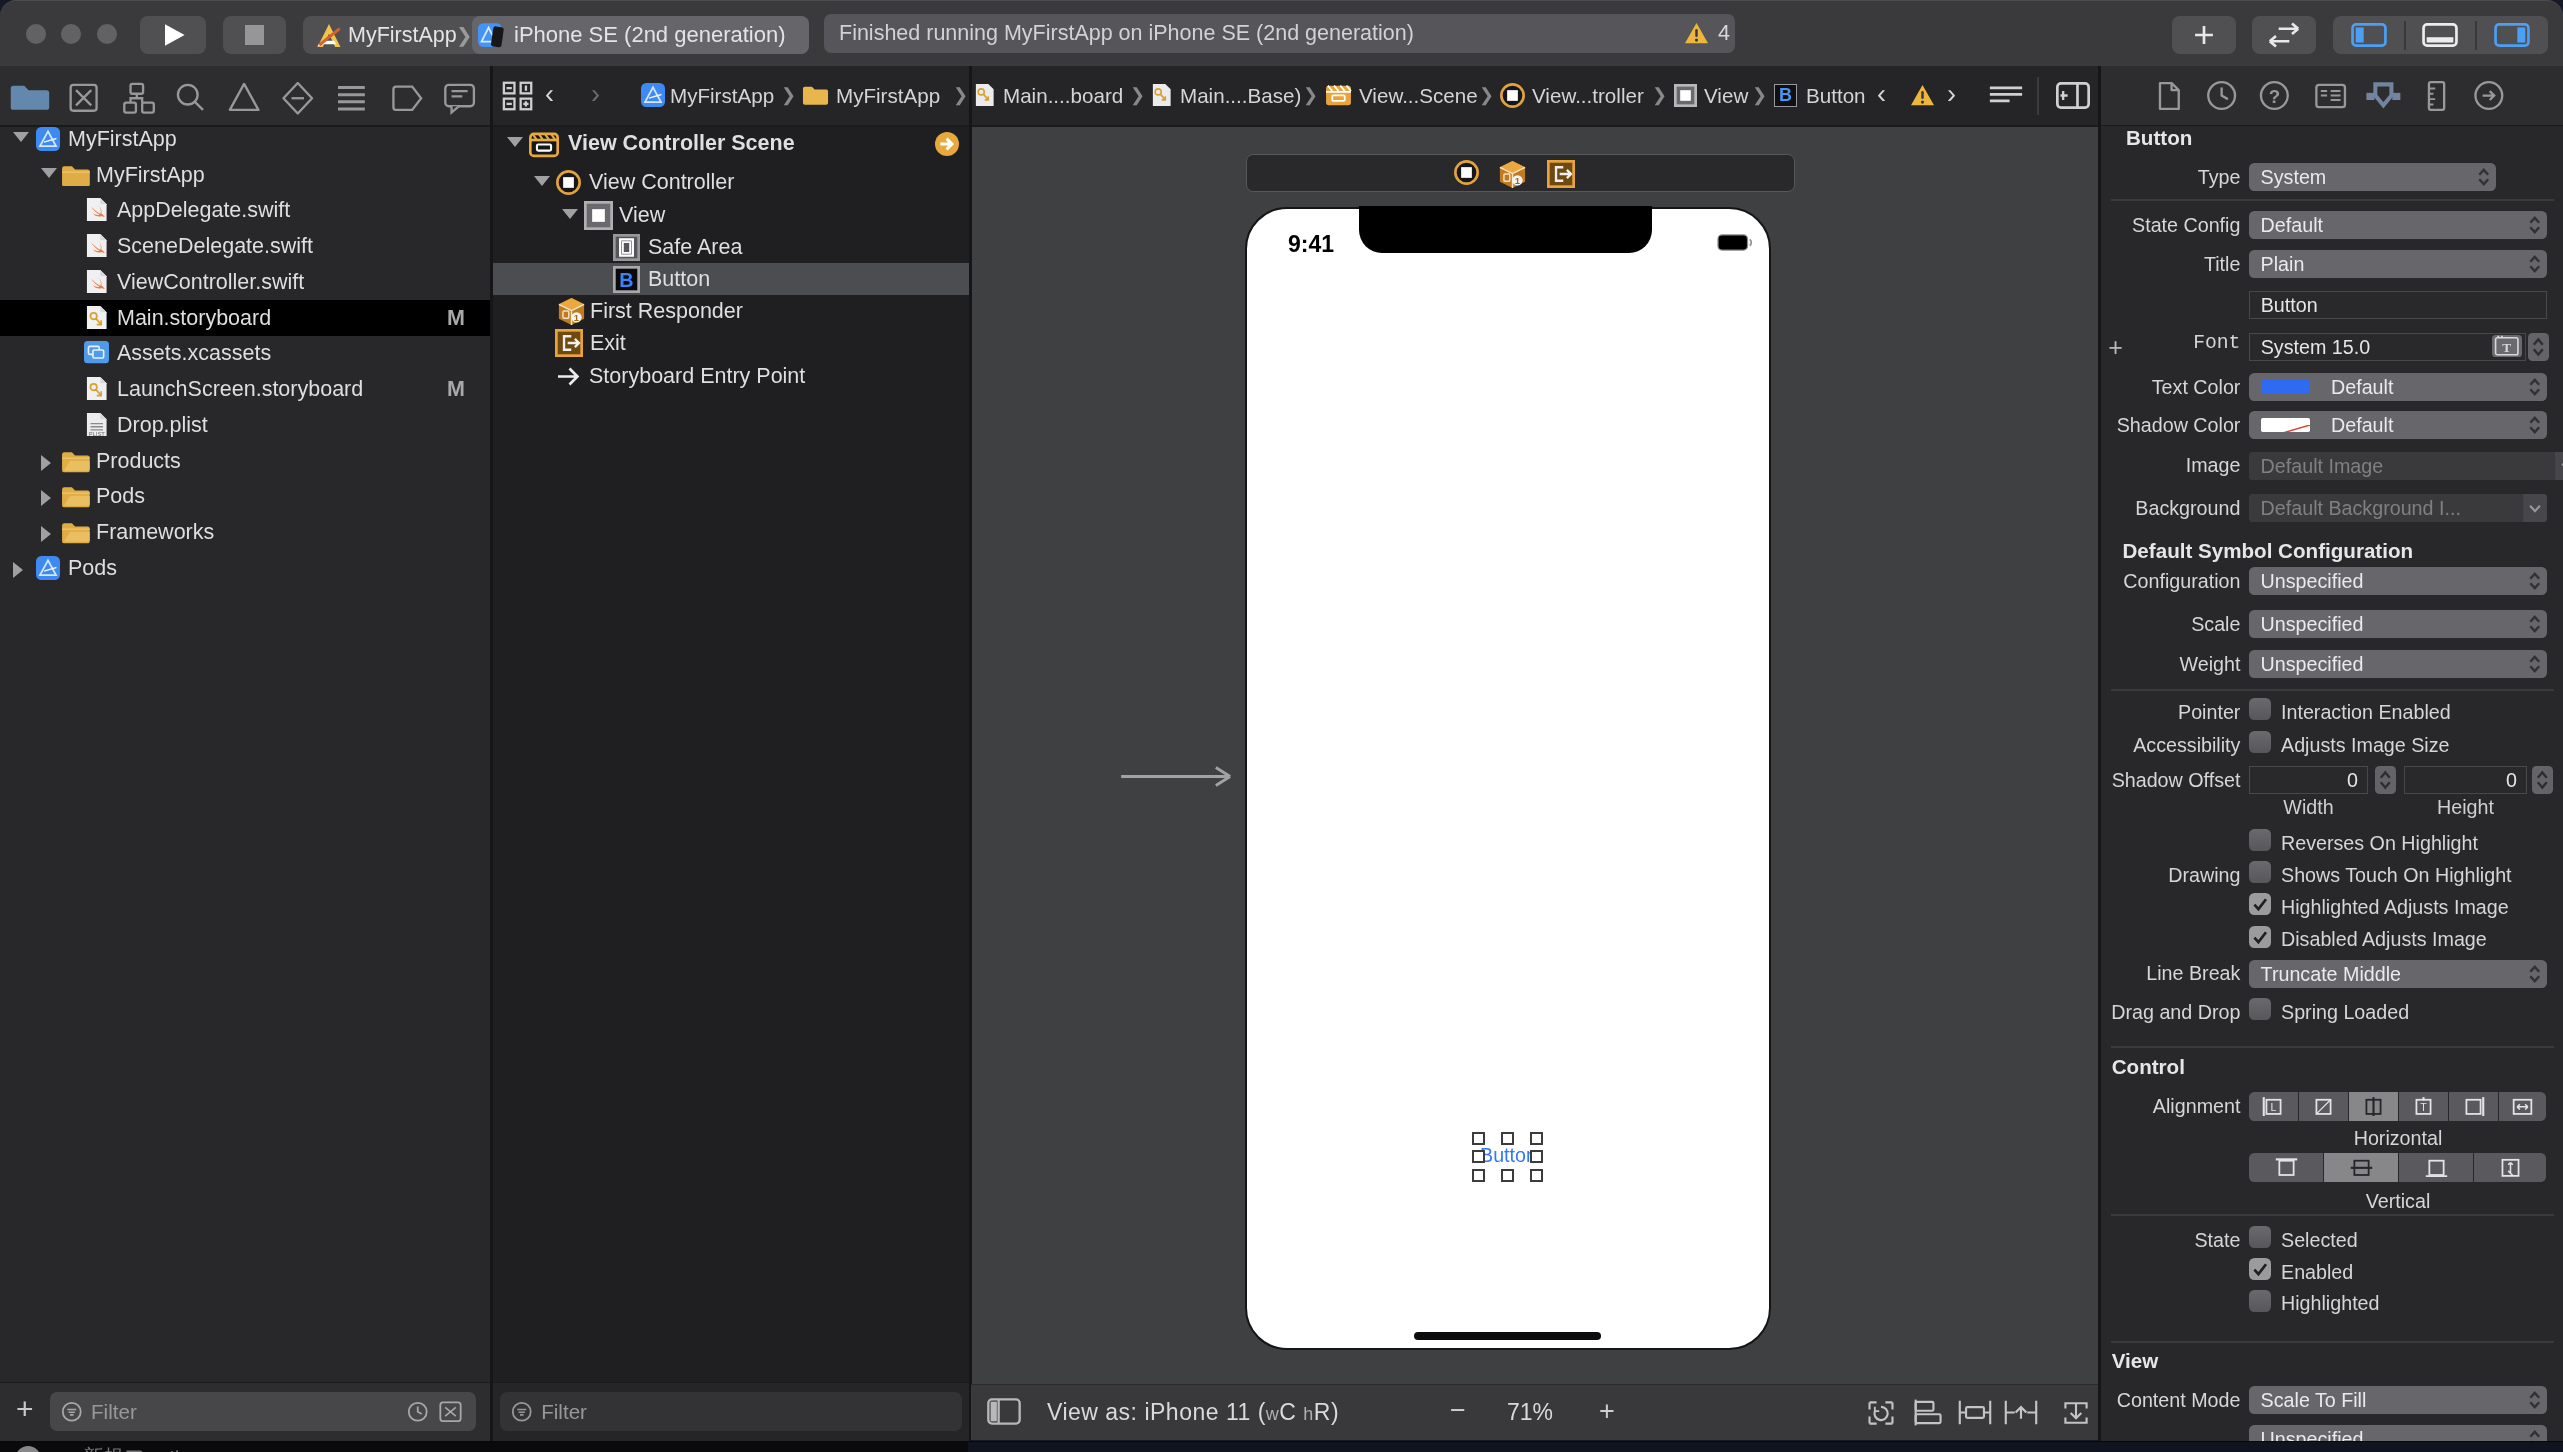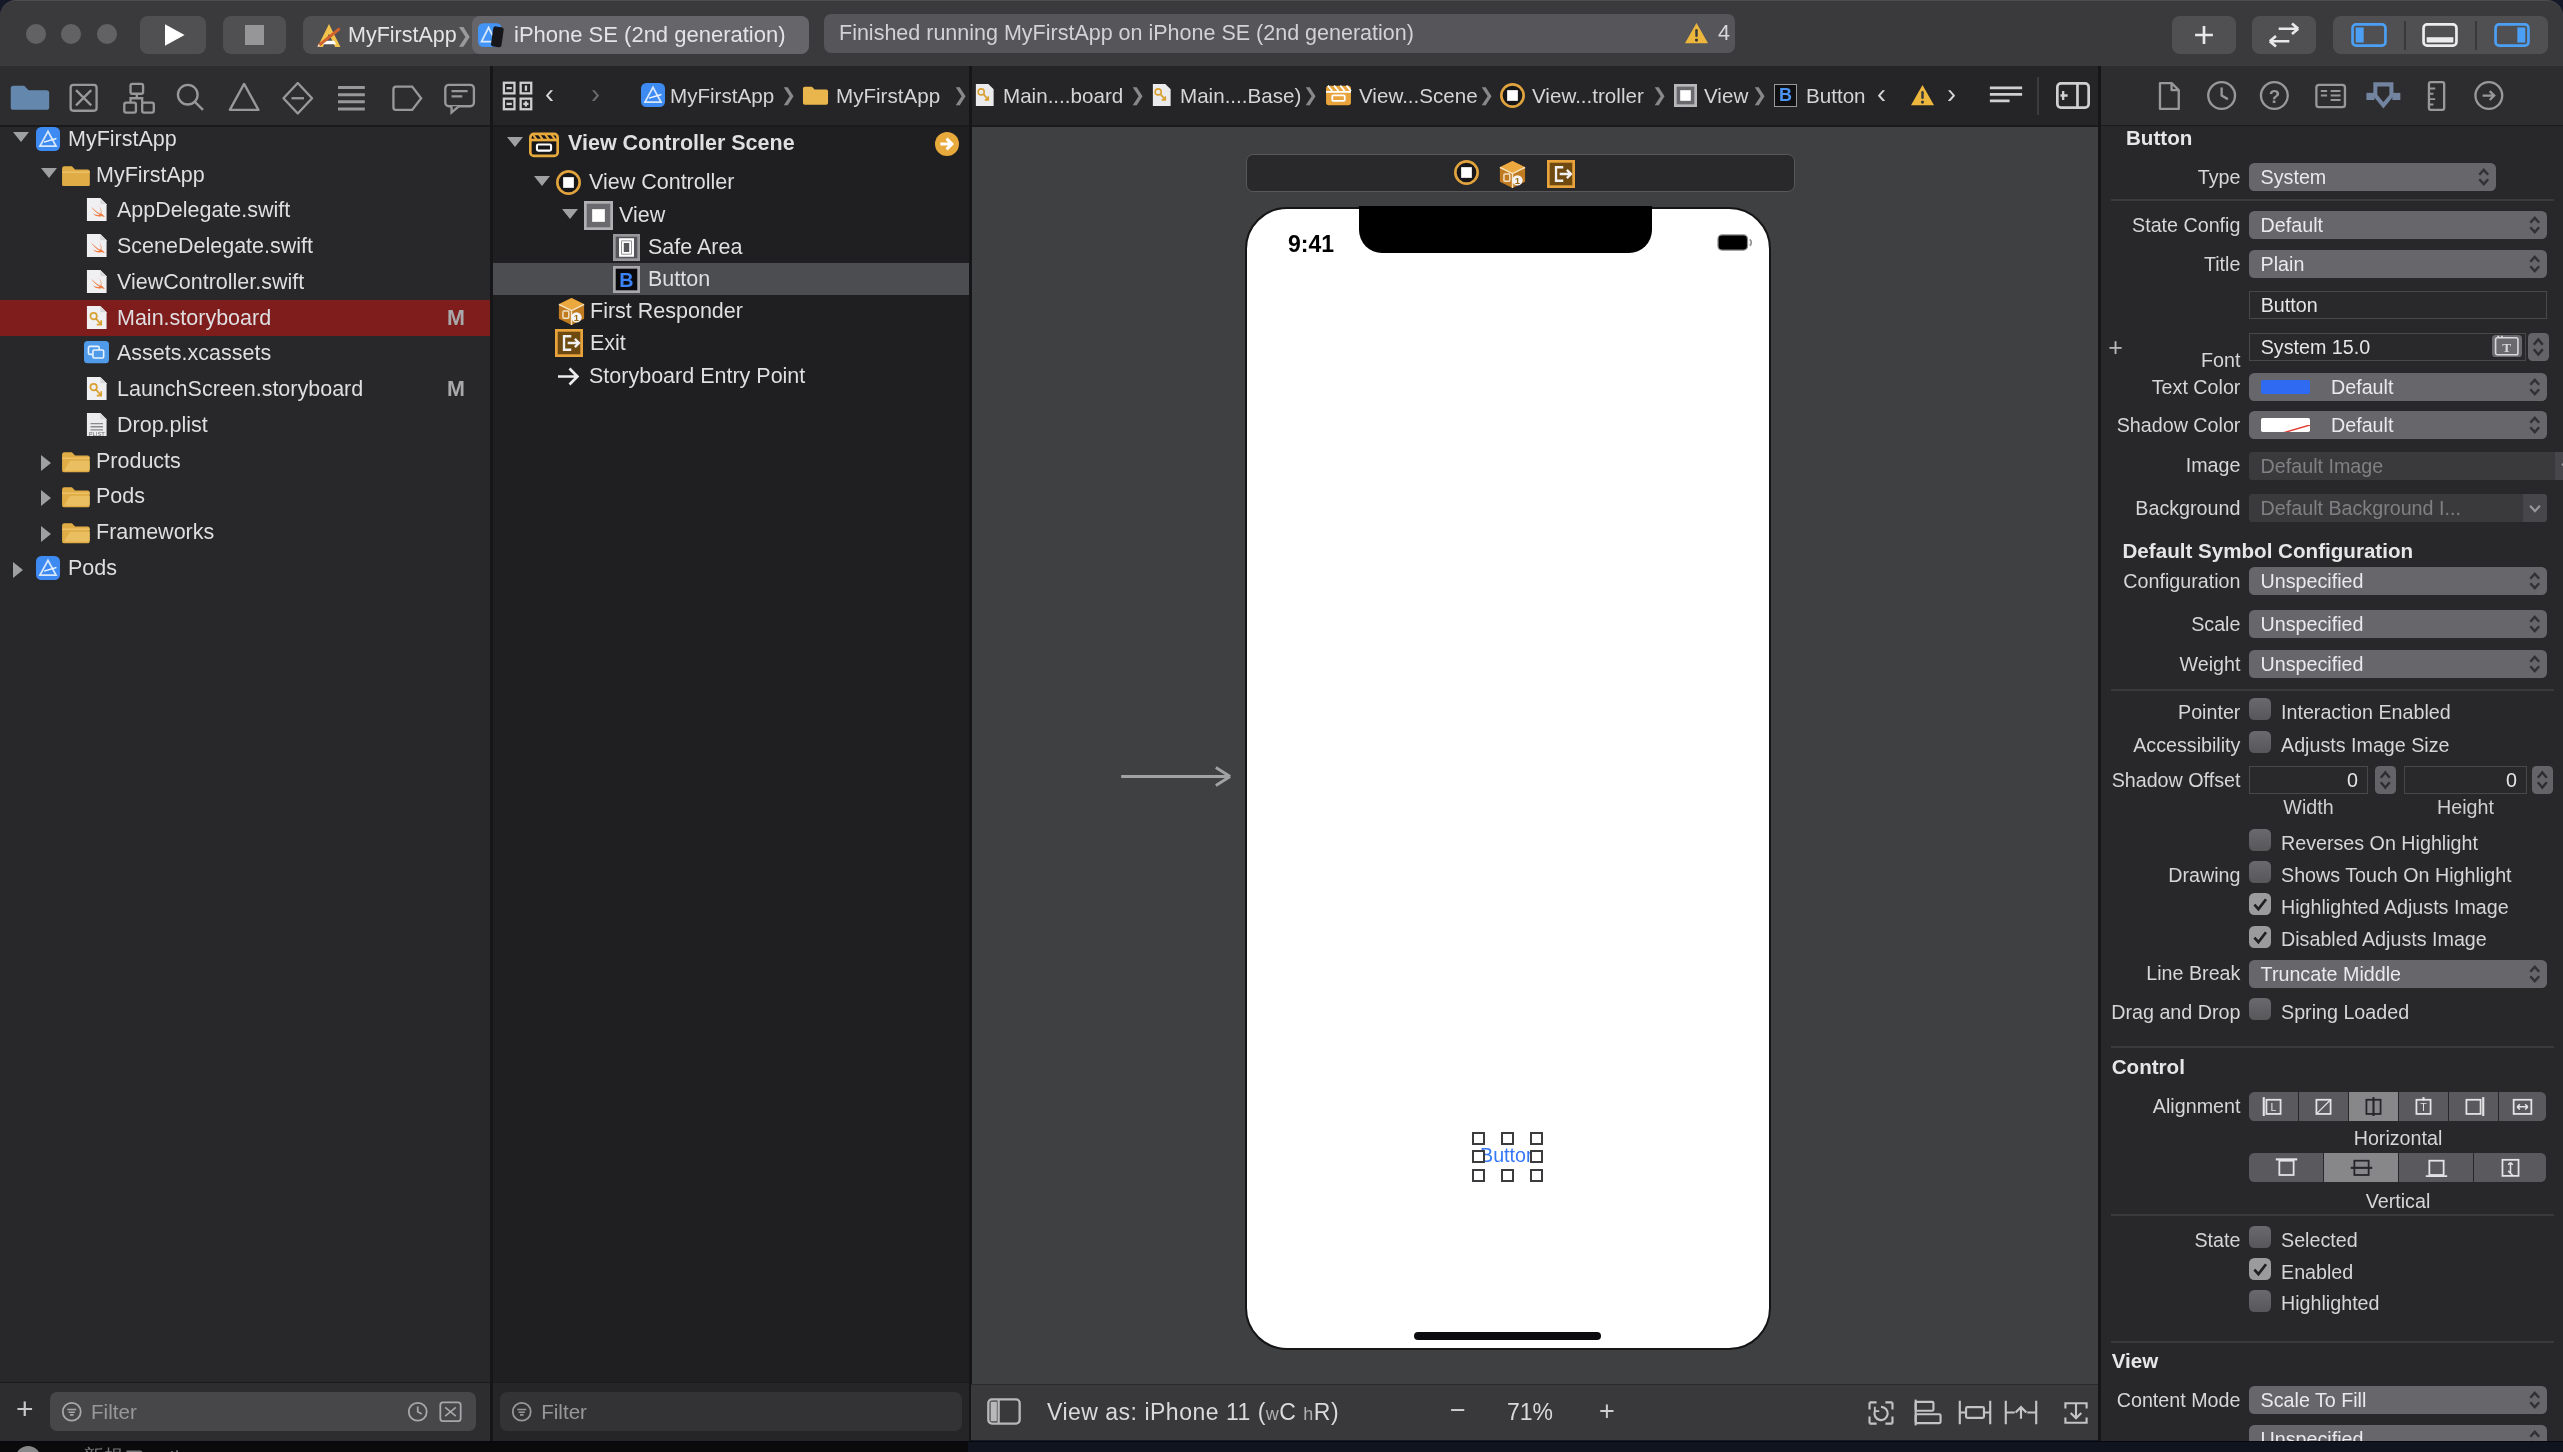--- a/index.html
+++ b/index.html
@@ -332,21 +332,21 @@
           <use href="#swift"></use>
         </svg>
       <div class="abs" style="left:117px;">SceneDelegate.swift</div>
     </div>
     <div class="nrow" style="top:137px;">
       <svg class="abs" style="left:86px; top:5.4px;" width="21.5" height="25" viewBox="0 0 24 28">
           <use href="#swift"></use>
         </svg>
       <div class="abs" style="left:117px;">ViewController.swift</div>
     </div>
-    <div class="nrow" style="top:173px; background:#7f1d1d;">
+    <div class="nrow" style="top:173px; background:#000000;">
       <svg class="abs" style="left:86px; top:5.4px;" width="21.5" height="25" viewBox="0 0 24 28">
           <use href="#sbfile"></use>
         </svg>
       <div class="abs" style="left:117px;">Main.storyboard</div>
       <div class="mbadge">M</div>
     </div>
     <div class="nrow" style="top:208px;padding-left:16px;">
       <svg class="abs" style="left:84px; top:6.3px;" width="25" height="22.4" viewBox="0 0 28 25">
           <rect x="0" y="0" width="28" height="25" rx="4" fill="#4f9bea"></rect>
           <rect x="5" y="6" width="12" height="9" rx="1.5" fill="none" stroke="#e8f2fd" stroke-width="1.8"></rect>
@@ -529,21 +529,21 @@
     <div class="ilabel" style="left:-3.6px; top:86px;">State Config</div>
     <div class="popup" style="left:148px; top:85px; width:298px;">Default<svg class="pch" width="21.5" height="24" viewBox="0 0 24 27">
           <use href="#chev"></use>
         </svg></div>
     <div class="ilabel" style="left:-3.6px; top:125px;">Title</div>
     <div class="popup" style="left:148px; top:124px; width:298px;">Plain<svg class="pch" width="21.5" height="24" viewBox="0 0 24 27">
           <use href="#chev"></use>
         </svg></div>
     <div class="nfield" style="left:148px; top:165px; width:298px; text-align:left; padding-left:10.7px;">Button</div>
     <div class="abs" style="left:7.2px; top:207px; color:#b8b8ba; font-size:25px; line-height:28px;">+</div>
-    <div class="ilabel" style="left:-3.6px; top:221px;">Font</div>
+    <div class="ilabel" style="left:-3.6px; top:204px;font-family:Liberation Mono, monospace;">Font</div>
     <div class="nfield" style="left:148px; top:207px; width:277px; text-align:left; padding-left:10.7px;">System 15.0</div>
     <div class="abs" style="left:391px; top:209px; width:29.5px; height:22.4px; background:#6a6a6e; border-radius:3.6px;">
       <svg width="29.5" height="22.4" viewBox="0 0 33 25">
           <rect x="4" y="3" width="25" height="19" rx="2" fill="none" stroke="#d8d8da" stroke-width="1.8"></rect>
           <text x="16.5" y="19" font-size="15" font-weight="bold" fill="#d8d8da" text-anchor="middle" font-family="Liberation Serif">T</text>
           <path d="M6 1.5 h2 M10 1.5 h2" stroke="#d8d8da" stroke-width="1.5"></path>
         </svg>
     </div>
     <div class="stepper" style="left:427px; top:207px;"><svg width="20.6" height="28" viewBox="0 0 23 31">
           <use href="#chevw"></use>

